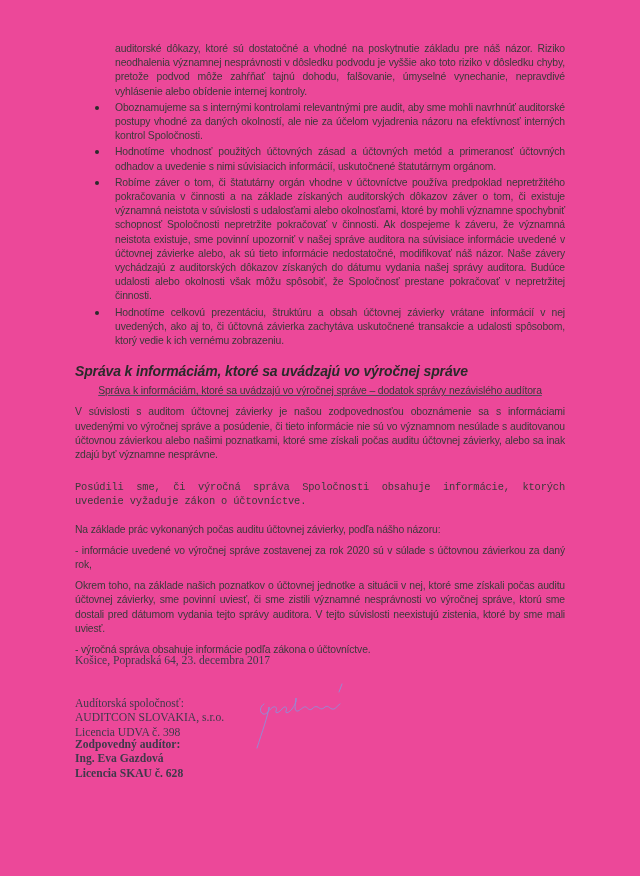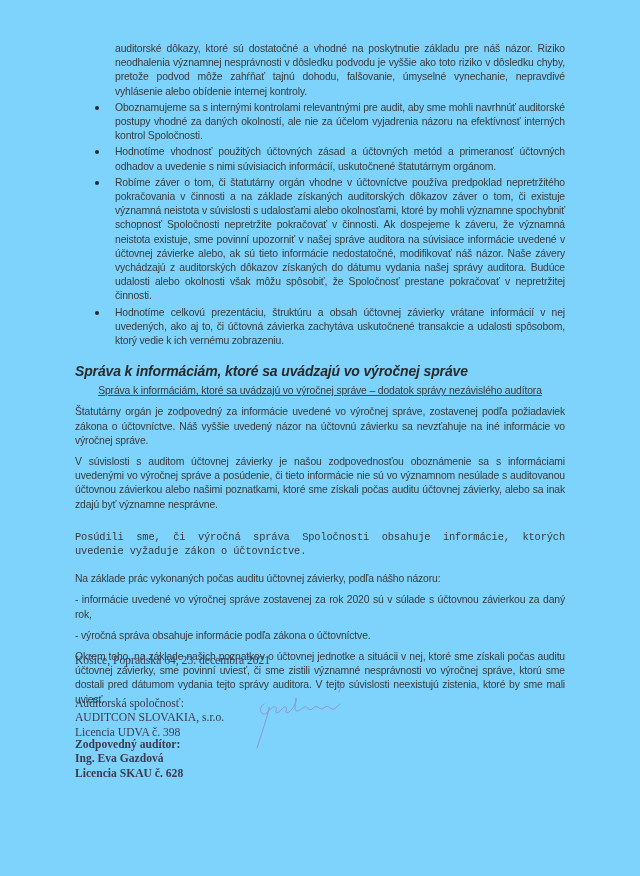--- a/index.html
+++ b/index.html
@@ -1,17 +1,17 @@
 <!DOCTYPE html>
 <html><head>
 <meta charset="utf-8">
 <style>
   html, body { margin: 0; padding: 0; background: #ffffff; }
   body { width: 640px; height: 876px; position: relative; overflow: hidden; }
-  .page { position: absolute; left: 0; top: 0; width: 640px; height: 876px; background: #7dd3fc; }
+  .page { position: absolute; left: 0; top: 0; width: 640px; height: 876px; background: #ec4899; }
   .sans { font-family: "Liberation Sans", "DejaVu Sans", sans-serif; color: #3a3a3a; font-size: 10.4px; line-height: 14.2px; letter-spacing: -0.15px; }
   .serif { font-family: "Liberation Serif", "DejaVu Serif", serif; color: #3e3a4a; font-size: 11.6px; line-height: 14.4px; }
   .bullets { position: absolute; left: 95px; top: 42px; width: 470px; margin: 0; padding: 0; list-style: none; }
   .bullets li { position: relative; padding-left: 20px; text-align: justify; margin: 0; }
   .bullets li .dot { position: absolute; left: 0; top: 5px; width: 4px; height: 4px; border-radius: 50%; background: #2b2b2b; }
   .bullets li.cont { padding-left: 20px; }
   .section { position: absolute; left: 75px; width: 490px; }
   .sec-head { font-weight: bold; font-style: italic; color: #2a2a2a; font-size: 14px; }
   .sec-sub { text-decoration: underline; text-decoration-color: #4a4a5a; }
   .para { margin: 0; text-align: justify; }
@@ -41,30 +41,29 @@
     </li>
     <li style="margin-top:2px;">
       <span class="dot"></span>
       <span>Hodnotíme celkovú prezentáciu, štruktúru a obsah účtovnej závierky vrátane informácií v nej uvedených, ako aj to, či účtovná závierka zachytáva uskutočnené transakcie a udalosti spôsobom, ktorý vedie k ich vernému zobrazeniu.</span>
     </li>
   </ul>
 
   <div class="section sans" style="top:364px;">
     <div class="sec-head">Správa k informáciám, ktoré sa uvádzajú vo výročnej správe</div>
     <div class="sec-sub" style="margin-top:6px;text-align:center;">Správa k informáciám, ktoré sa uvádzajú vo výročnej správe – dodatok správy nezávislého audítora</div>
-    <p class="para" style="margin-top:7px;">Štatutárny orgán je zodpovedný za informácie uvedené vo výročnej správe, zostavenej podľa požiadaviek zákona o účtovníctve. Náš vyššie uvedený názor na účtovnú závierku sa nevzťahuje na iné informácie vo výročnej správe.</p>
     <p class="para" style="margin-top:7px;">V súvislosti s auditom účtovnej závierky je našou zodpovednosťou oboznámenie sa s informáciami uvedenými vo výročnej správe a posúdenie, či tieto informácie nie sú vo významnom nesúlade s auditovanou účtovnou závierkou alebo našimi poznatkami, ktoré sme získali počas auditu účtovnej závierky, alebo sa inak zdajú byť významne nesprávne.</p>
     <p class="para" style="margin-top:18px;font-family:Liberation Mono, monospace;">Posúdili sme, či výročná správa Spoločnosti obsahuje informácie, ktorých uvedenie vyžaduje zákon o účtovníctve.</p>
     <p class="para" style="margin-top:14px;">Na základe prác vykonaných počas auditu účtovnej závierky, podľa nášho názoru:</p>
     <p class="para" style="margin-top:7px;">- informácie uvedené vo výročnej správe zostavenej za rok 2020 sú v súlade s účtovnou závierkou za daný rok,</p>
+    <p class="para" style="margin-top:7px;">Okrem toho, na základe našich poznatkov o účtovnej jednotke a situácii v nej, ktoré  sme získali počas auditu účtovnej závierky, sme povinní uviesť, či sme zistili významné nesprávnosti vo výročnej správe, ktorú sme dostali pred dátumom vydania tejto správy auditora. V tejto súvislosti neexistujú zistenia, ktoré by sme mali uviesť.</p>
     <p class="para" style="margin-top:7px;">- výročná správa obsahuje informácie podľa zákona o účtovníctve.</p>
-    <p class="para" style="margin-top:7px;">Okrem toho, na základe našich poznatkov o účtovnej jednotke a situácii v nej, ktoré  sme získali počas auditu účtovnej závierky, sme povinní uviesť, či sme zistili významné nesprávnosti vo výročnej správe, ktorú sme dostali pred dátumom vydania tejto správy auditora. V tejto súvislosti neexistujú zistenia, ktoré by sme mali uviesť.</p>
   </div>
 
-  <div class="sig-block serif" style="top:654px;">Košice,  Popradská 64, 23. decembra   2021</div>
+  <div class="sig-block serif" style="top:654px;">Košice,  Popradská 64, 23. decembra   2017</div>
 
   <div class="sig-block serif" style="top:697px;">
     <div>Audítorská spoločnosť:</div>
     <div>AUDITCON SLOVAKIA, s.r.o.</div>
     <div>Licencia UDVA č. 398</div>
   </div>
 
   <div class="sig-block serif" style="top:738px;font-weight:bold;">
     <div>Zodpovedný audítor:</div>
     <div>Ing. Eva Gazdová</div>

